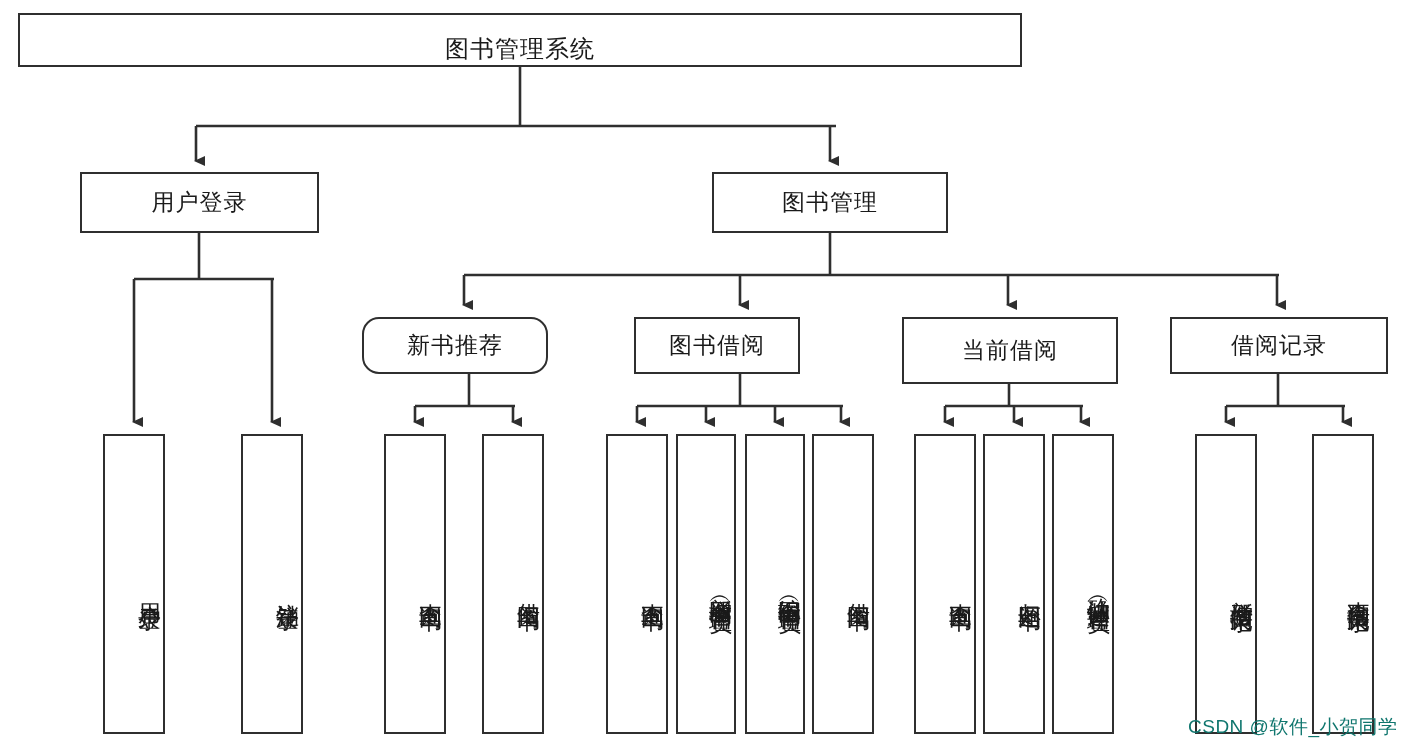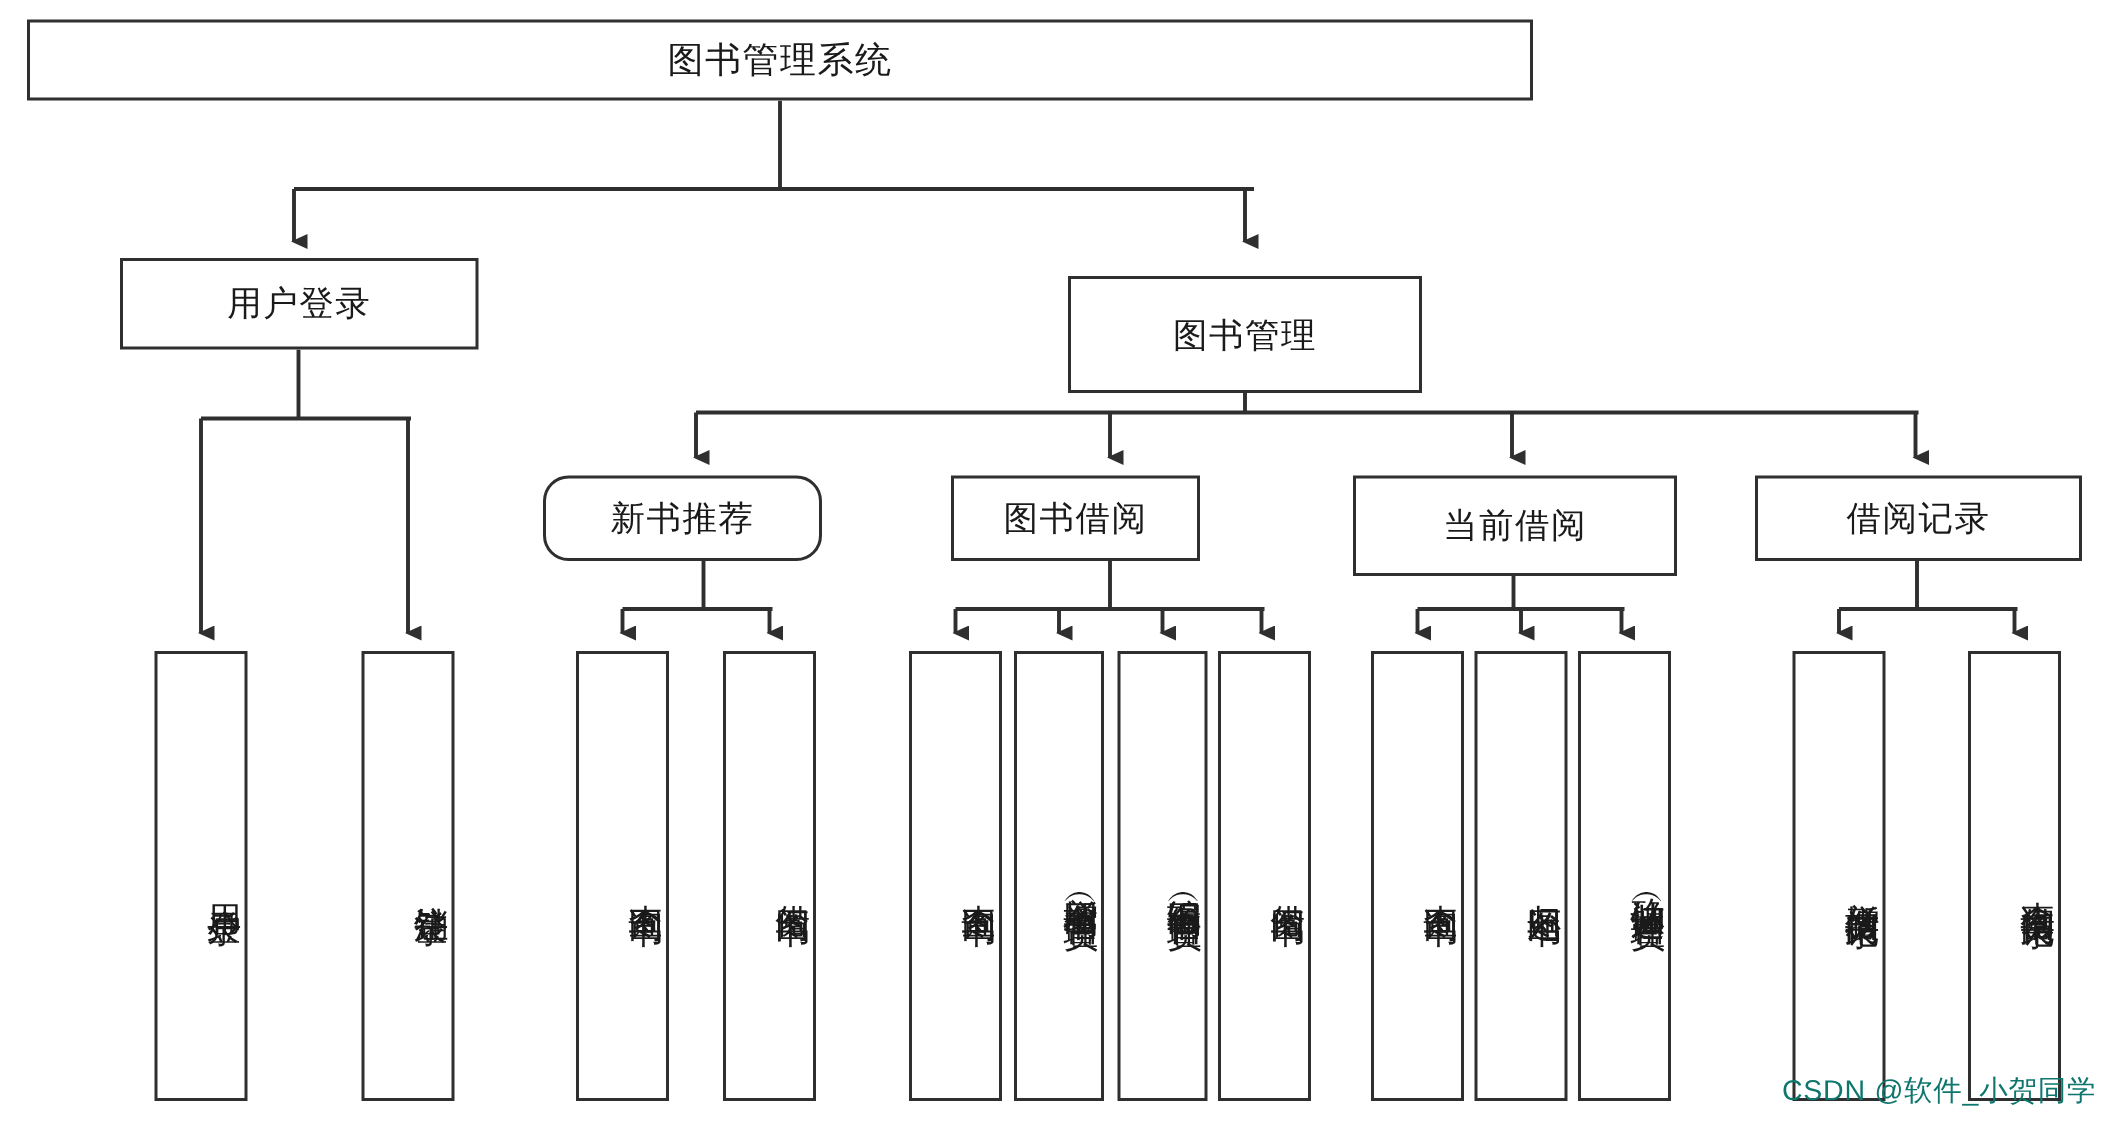--- a/index.html
+++ b/index.html
@@ -46,20 +46,21 @@
     justify-content: center;
     padding-top: 10px;
   }
   .node.vert .lbl {
     writing-mode: vertical-rl;
     text-orientation: upright;
     line-height: 1.18;
   }
   .node.root {
     font-size: 24px;
+    align-items: flex-end;
   }
   #watermark {
     position: absolute;
     left: 1188px;
     top: 714px;
     font-size: 19px;
     color: #0f766e;
     white-space: nowrap;
     letter-spacing: 0.5px;
   }
@@ -120,21 +121,21 @@
     </g>
   </svg>
 
   <div class="node horiz root" style="left:18px; top:13px; width:1004px; height:54px;">
     <span class="lbl">图书管理系统</span>
   </div>
 
   <div class="node horiz" style="left:80px; top:172px; width:239px; height:61px;">
     <span class="lbl">用户登录</span>
   </div>
-  <div class="node horiz" style="left:712px; top:184px; width:236px; height:78px;">
+  <div class="node horiz" style="left:712px; top:172px; width:236px; height:61px;">
     <span class="lbl">图书管理</span>
   </div>
 
   <div class="node horiz" style="left:362px; top:317px; width:186px; height:57px;border-radius:17px;">
     <span class="lbl">新书推荐</span>
   </div>
   <div class="node horiz" style="left:634px; top:317px; width:166px; height:57px;">
     <span class="lbl">图书借阅</span>
   </div>
   <div class="node horiz" style="left:902px; top:317px; width:216px; height:67px;">

